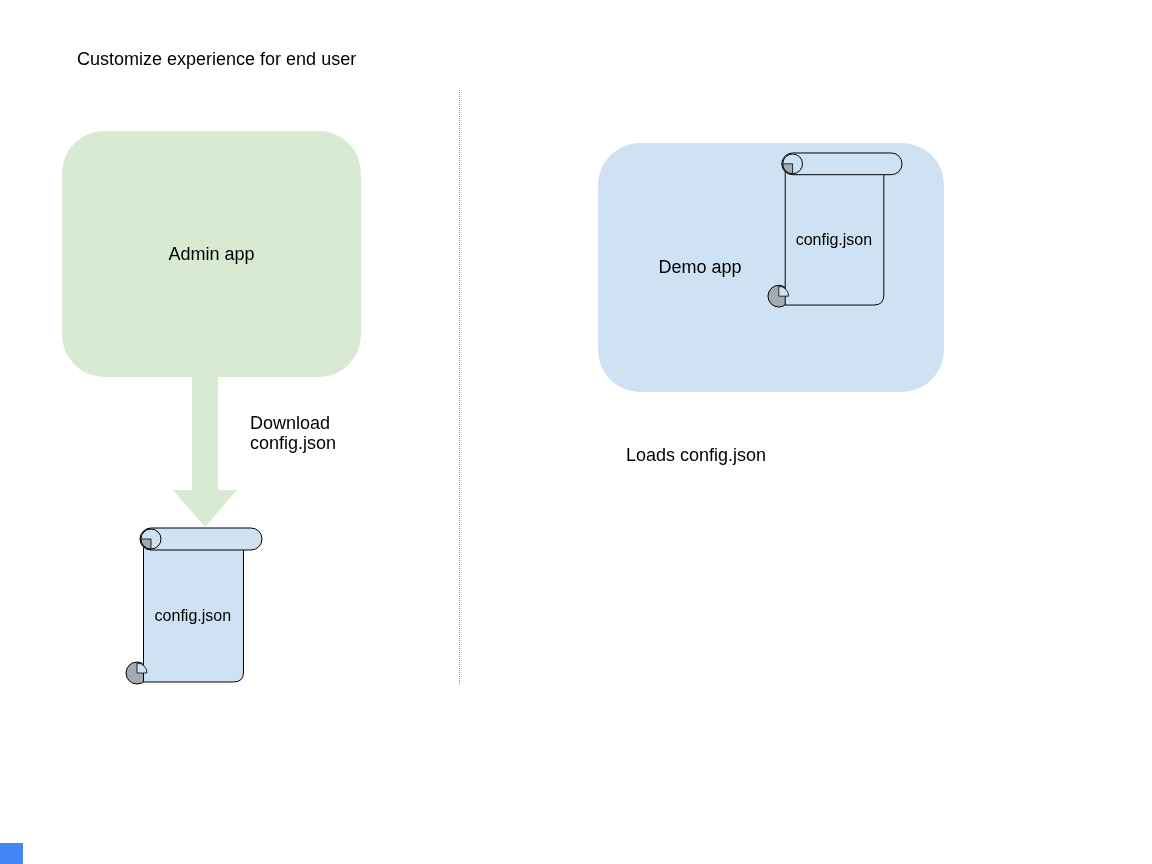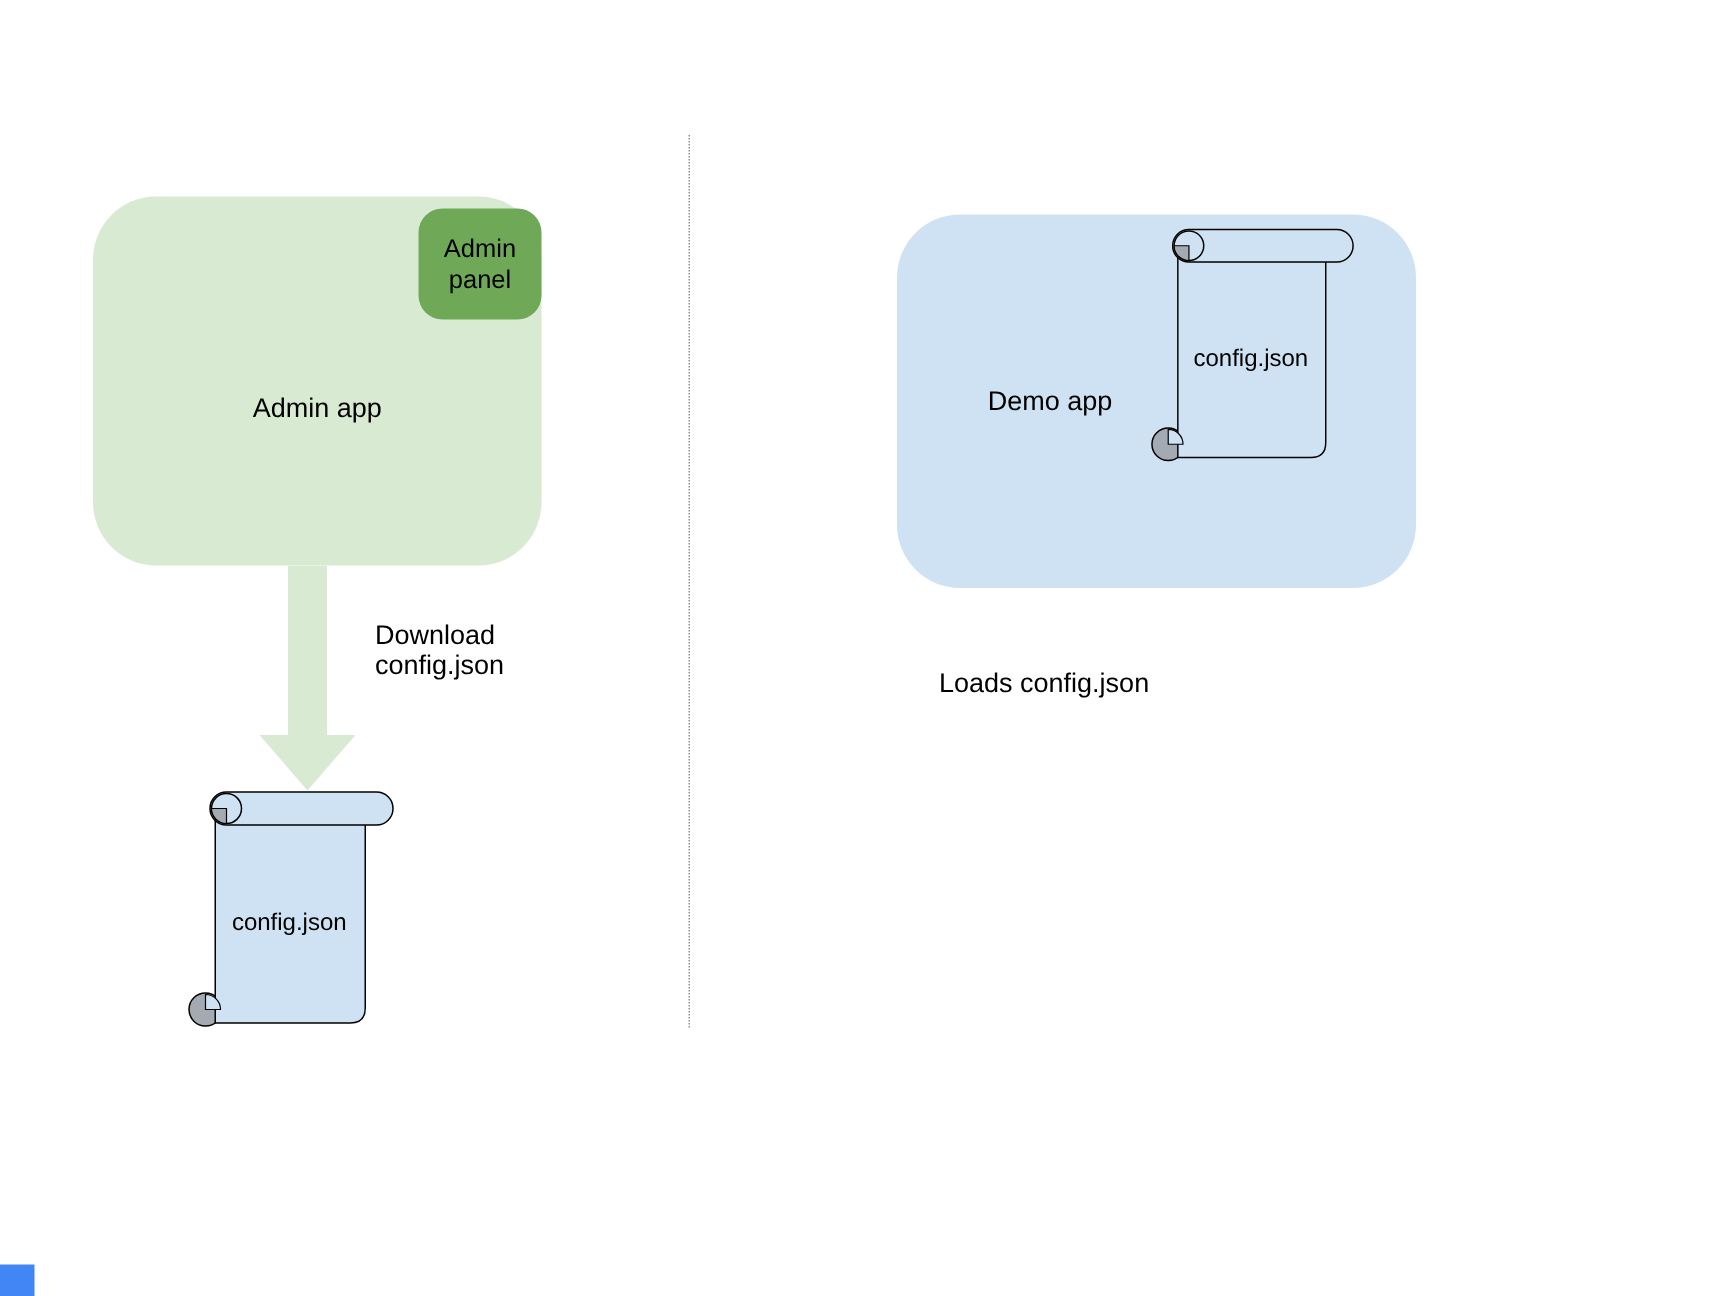--- a/index.html
+++ b/index.html
@@ -8,21 +8,21 @@
     font-family:"Liberation Sans","DejaVu Sans",sans-serif;
     color:#000;position:relative;overflow:hidden;
   }
   .canvas{position:absolute;left:0;top:0;width:1152px;height:864px;}
   .header{position:absolute;top:49px;font-size:18px;line-height:21px;color:#000;white-space:nowrap;}
   .header.left{left:77px;}
   .header.right{left:605px;}
   .divider{position:absolute;left:459px;top:90px;height:595px;width:0;border-left:1px dotted #8f8f8f;}
 
   .admin-app{position:absolute;left:62px;top:131px;width:299px;height:246px;border-radius:42px;background:#d9ead3;}
-  .admin-app-label{position:absolute;left:0;top:0;width:100%;height:100%;display:flex;align-items:center;justify-content:center;font-size:18px;margin-top:18px;}
+  .admin-app-label{position:absolute;left:0;top:0;width:100%;height:100%;display:flex;align-items:center;justify-content:center;font-size:18px;}
   .admin-panel{position:absolute;left:217px;top:8px;width:82px;height:74px;border-radius:16px;background:#6fa857;display:flex;align-items:center;justify-content:center;}
   .admin-panel-label{font-size:17px;line-height:21px;text-align:center;white-space:pre-line;}
 
   .down-arrow{position:absolute;left:170px;top:377px;}
   .download-label{position:absolute;left:250px;top:413px;font-size:18px;line-height:20px;white-space:pre-line;}
 
   .scroll{position:absolute;}
   .scroll svg{position:absolute;left:0;top:0;}
   .scroll-label{position:absolute;left:13.5%;top:15%;width:70%;height:83%;display:flex;align-items:center;justify-content:center;font-size:16px;}
   .scroll-left{left:124px;top:526px;width:142px;height:160px;}
@@ -33,28 +33,25 @@
 
   .caption{position:absolute;left:626px;top:444px;font-size:18px;line-height:22px;white-space:nowrap;}
 
   .corner-square{position:absolute;left:0;top:843px;width:23px;height:21px;background:#4285f4;}
 </style>
 </head>
 <body>
 
 <div class="canvas">
 
+  <div class="header left">Customize experience for end user</div>
   <div class="divider"></div>
 
   <div class="admin-app">
     <div class="admin-app-label">Admin app</div>
-    <div class="admin-panel">
-      <span class="admin-panel-label">Admin
-panel</span>
-    </div>
   </div>
 
   <svg class="down-arrow" width="70" height="151" viewBox="0 0 70 151">
     <polygon points="22,0 48,0 48,113 67,113 35,150 3,113 22,113" fill="#d9ead3"></polygon>
   </svg>
   <div class="download-label">Download
 config.json</div>
 
   <div class="scroll scroll-left">
     <svg width="142" height="160" viewBox="0 0 142 160">

